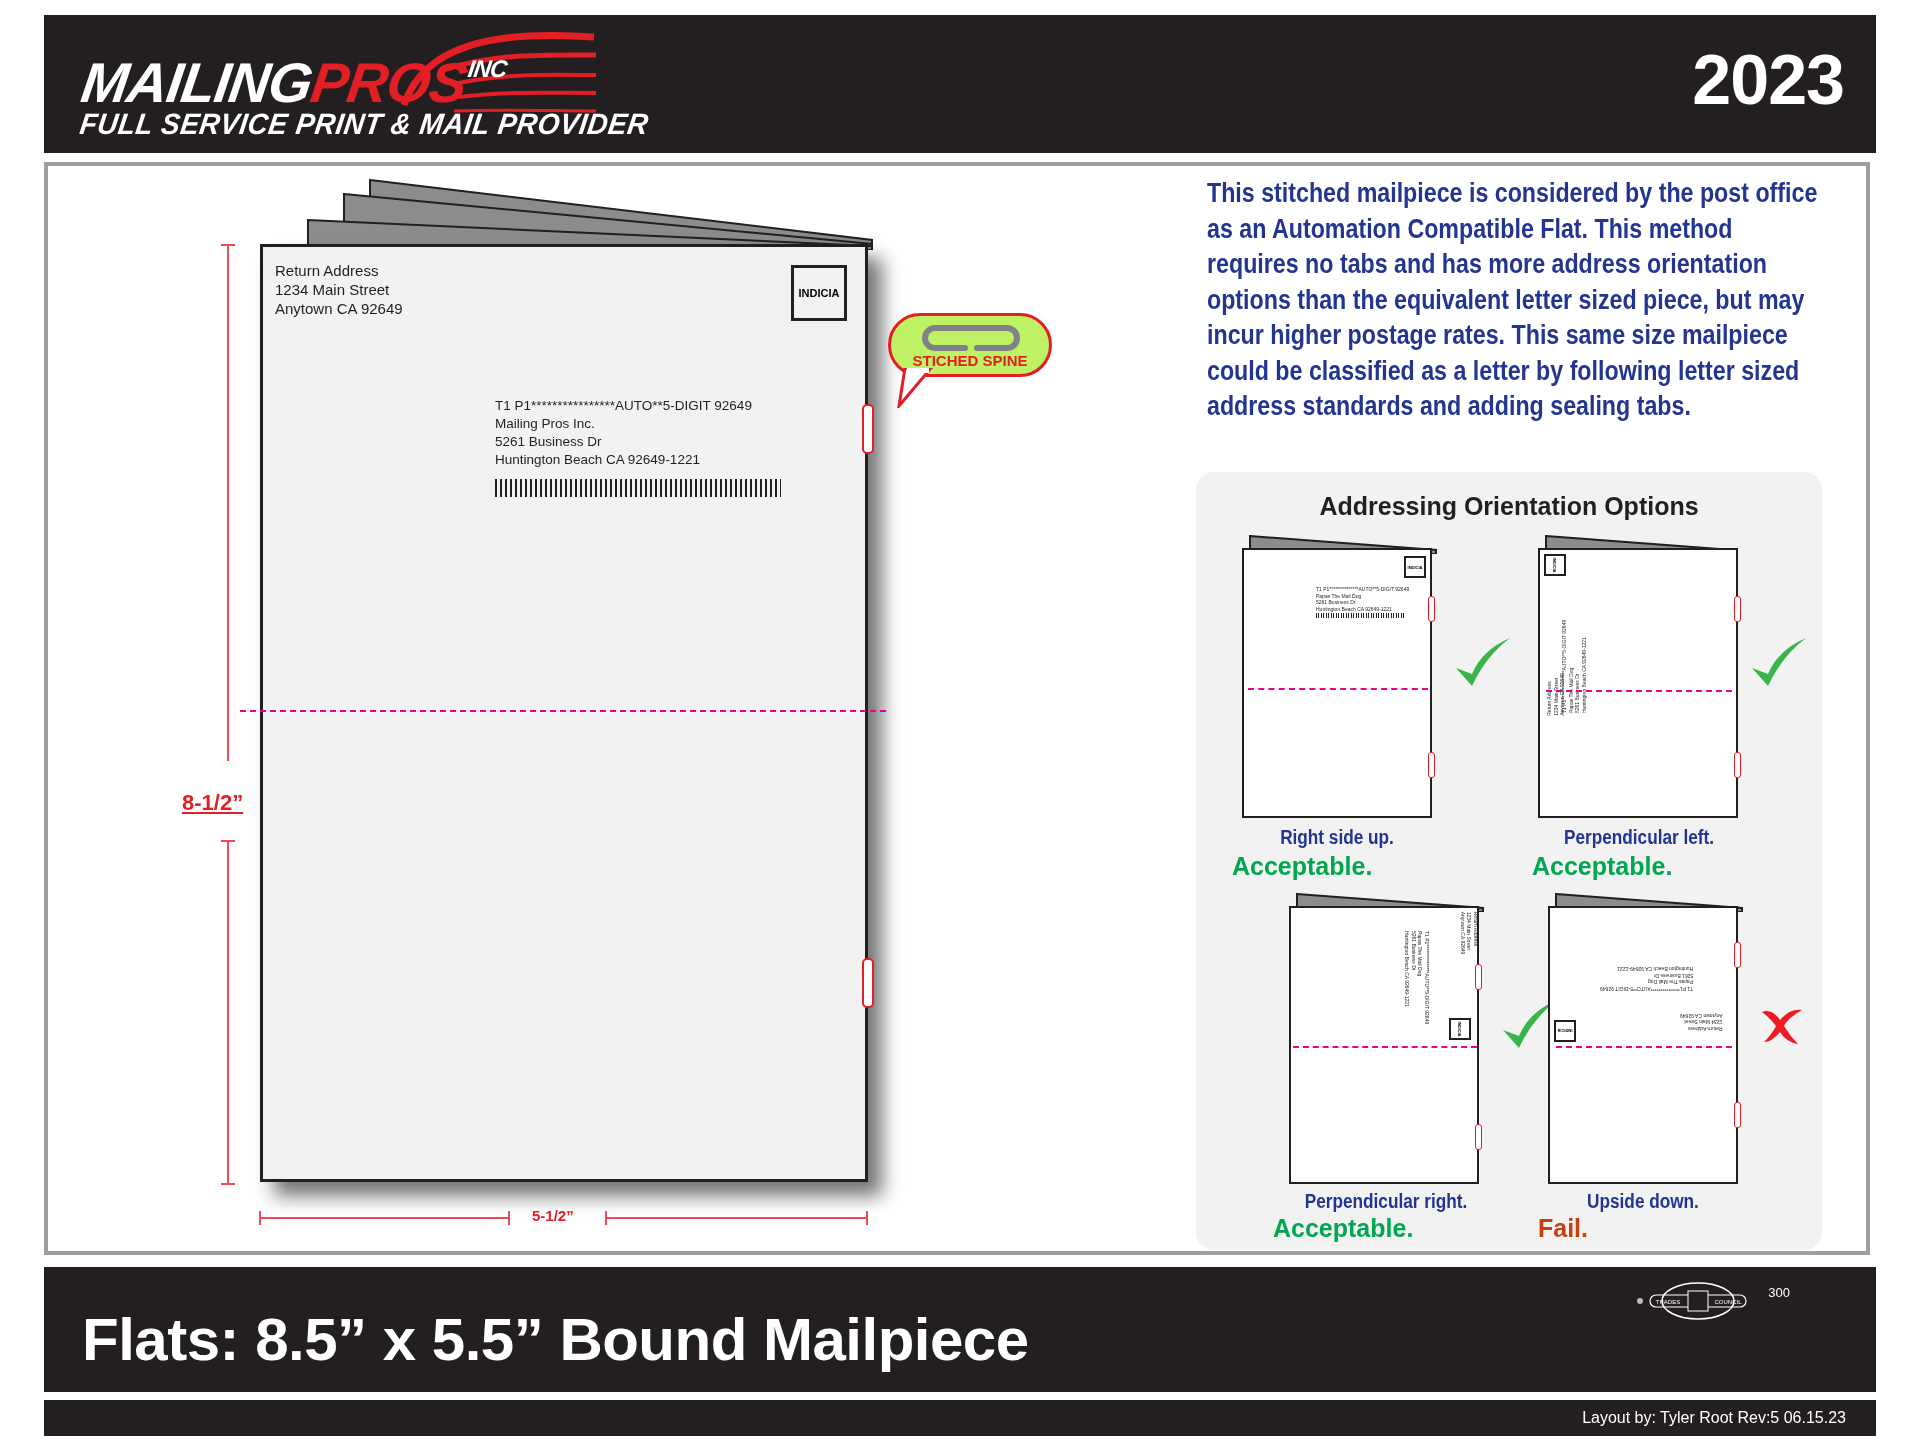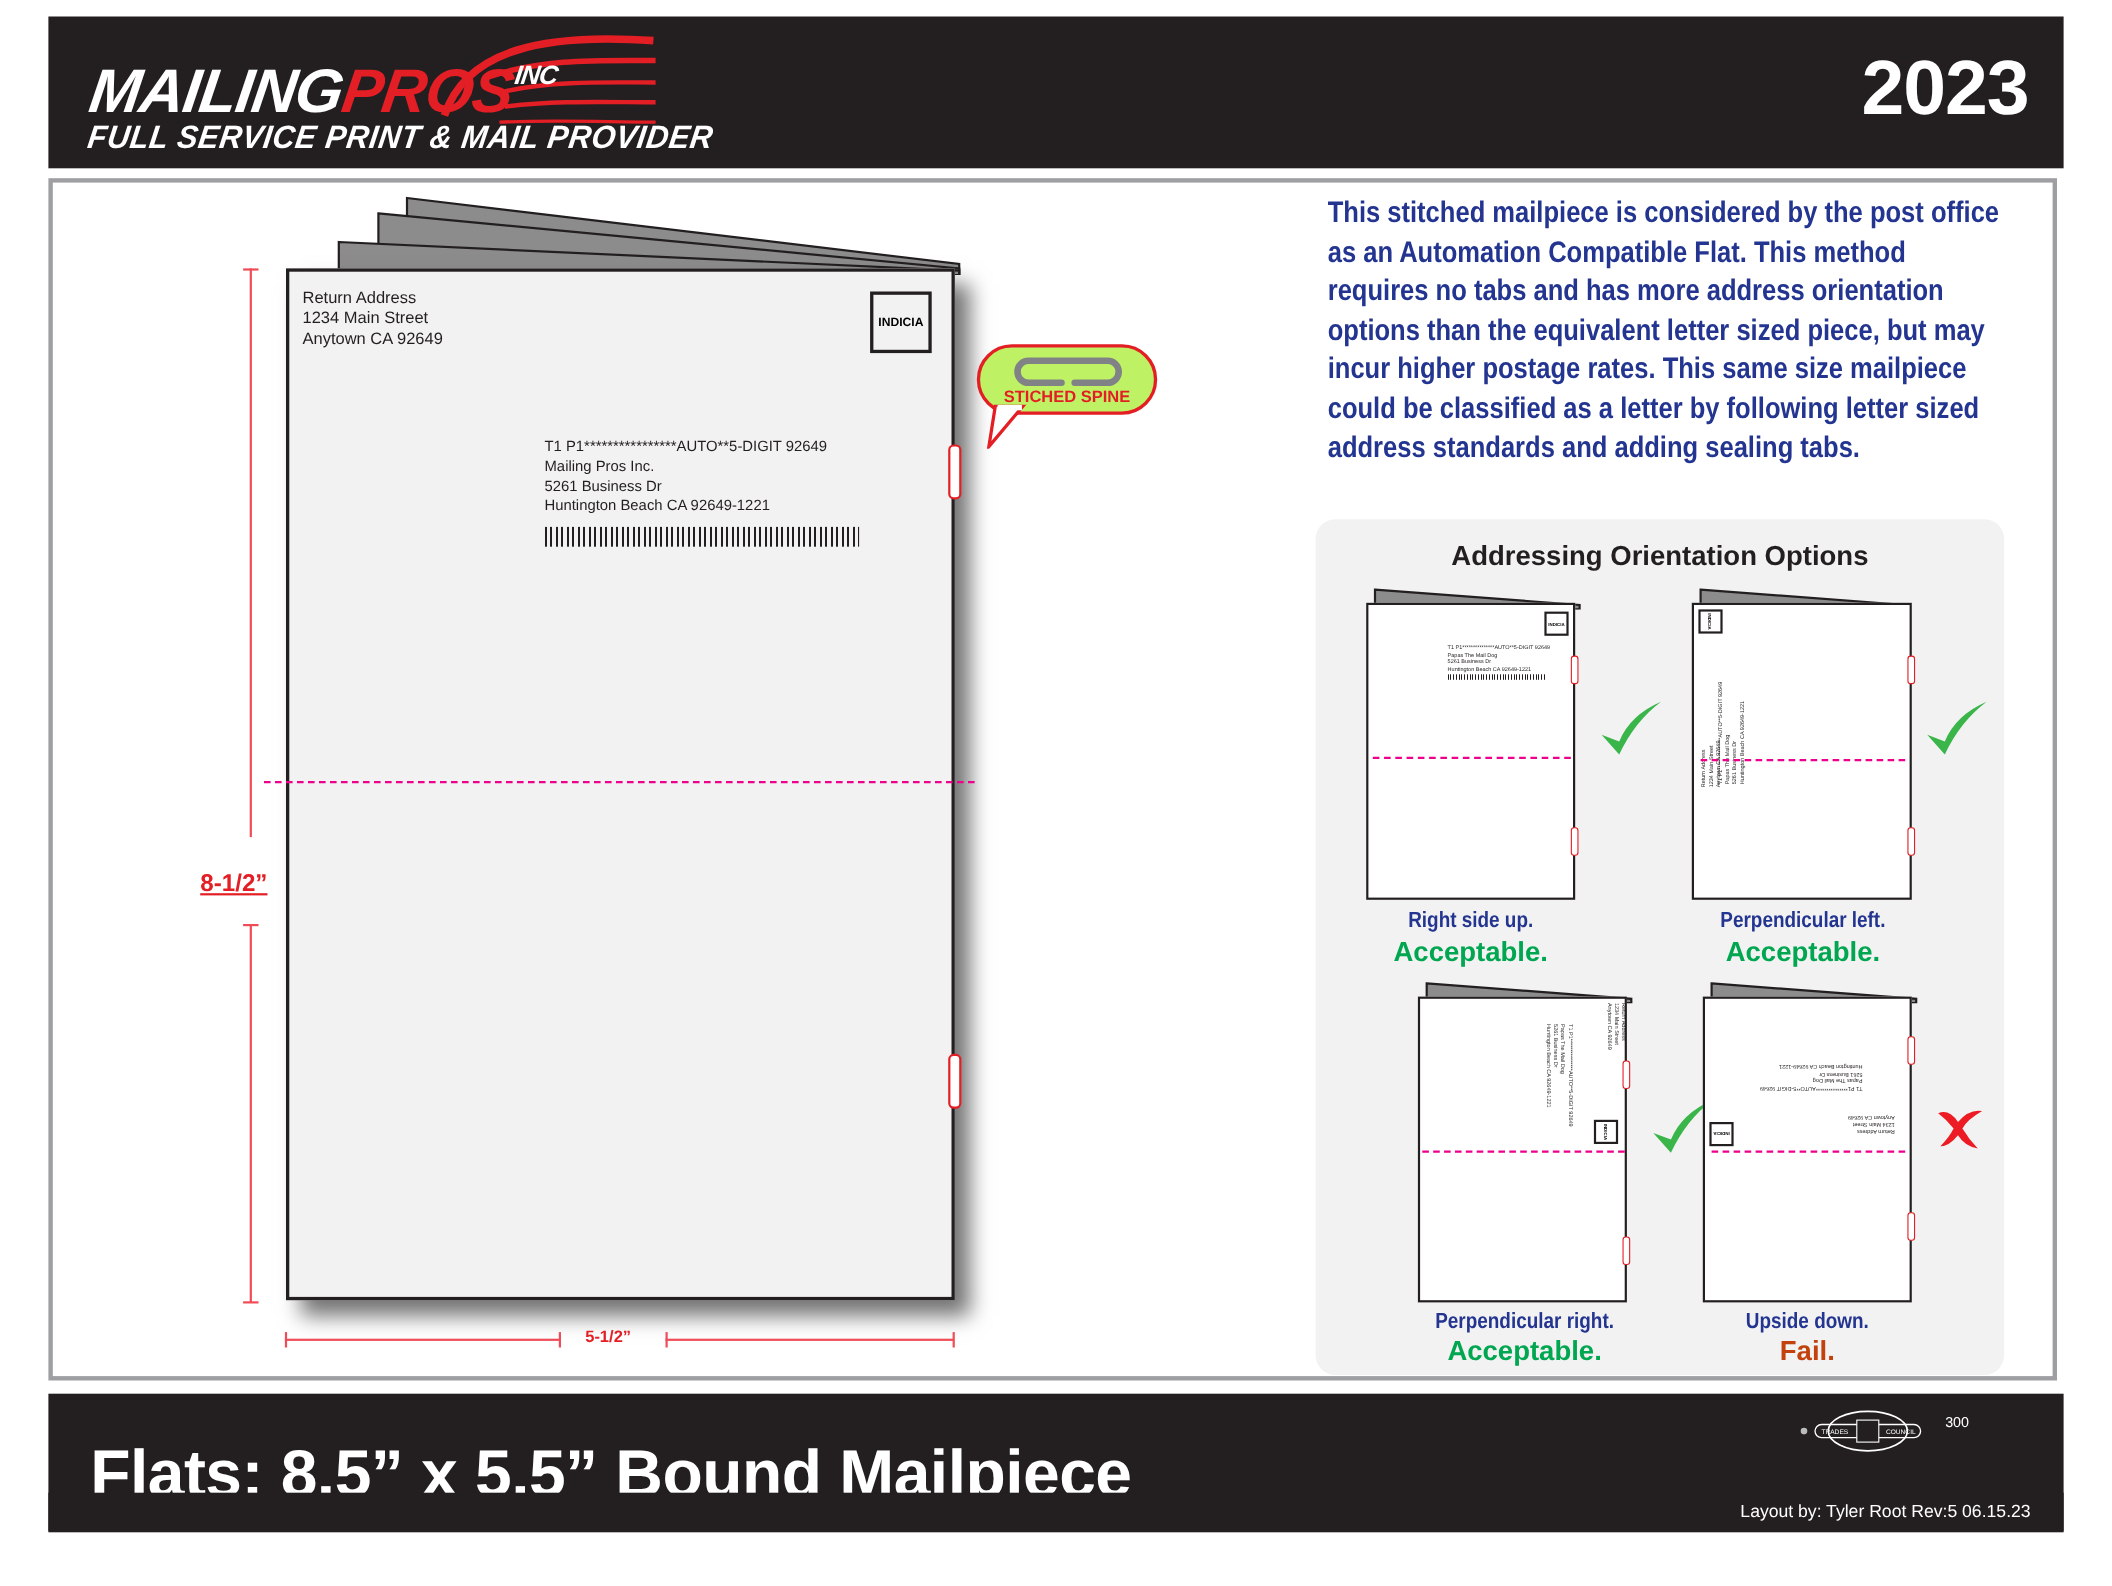--- a/index.html
+++ b/index.html
@@ -32,28 +32,28 @@
   
   .desc{left:1207px;top:176px;width:620px;font-size:27px;line-height:35.5px;font-weight:bold;color:#233590;transform:scaleX(0.86);transform-origin:left top;width:720px;}
   .panel{left:1196px;top:472px;width:626px;height:778px;background:#f2f2f2;border-radius:18px;}
   .panel-title{left:0;top:20px;width:100%;text-align:center;font-size:25px;font-weight:bold;color:#231f20;}
   .mini{background:#fff;border:2px solid #231f20;box-sizing:border-box;}
   .mini-indicia{width:22px;height:22px;border:2px solid #231f20;box-sizing:border-box;font-size:4px;display:flex;align-items:center;justify-content:center;font-weight:bold;background:#fff;}
   .mini-text{font-size:5px;line-height:6.5px;color:#231f20;white-space:nowrap;}
   .mini-fold{border-top:2px dashed #ec008c;}
   .mini-stitch{width:5px;height:24px;border:1.5px solid #e31e24;border-radius:3px;background:#fff;}
   .cap-label{font-size:20px;font-weight:bold;color:#233590;text-align:center;transform:scaleX(0.86);}
-  .cap-status{font-size:25px;font-weight:bold;text-align:center;}
+  .cap-status{font-size:25px;font-weight:bold;}
   
   .footer{left:44px;top:1267px;width:1832px;height:125px;background:#231f20;}
   .footer-title{left:38px;top:38px;font-size:60px;font-weight:bold;color:#fff;white-space:nowrap;letter-spacing:-0.5px;}
   .phone{right:32px;top:66px;font-size:50px;font-weight:bold;color:#fff;letter-spacing:-0.5px;}
   .union{right:120px;top:12px;}
   .union-num{right:86px;top:18px;font-size:13px;color:#fff;}
-  .footer2{left:44px;top:1357px;width:1832px;height:36px;background:#231f20;}
+  .footer2{left:44px;top:1400px;width:1832px;height:36px;background:#231f20;}
   .layout-by{right:30px;top:9px;font-size:16px;color:#fff;}
 </style>
 </head>
 <body>
 
 <div class="abs header">
   <svg class="abs logo-swoosh" width="220" height="100" viewBox="0 0 220 100">
     <path d="M20 80 C 40 20, 110 5, 210 12" stroke="#e31e24" stroke-width="7" fill="none"></path>
     <path d="M60 45 C 110 28, 160 30, 212 30" stroke="#e31e24" stroke-width="5" fill="none"></path>
     <path d="M75 58 C 120 48, 170 50, 212 50" stroke="#e31e24" stroke-width="4" fill="none"></path>

